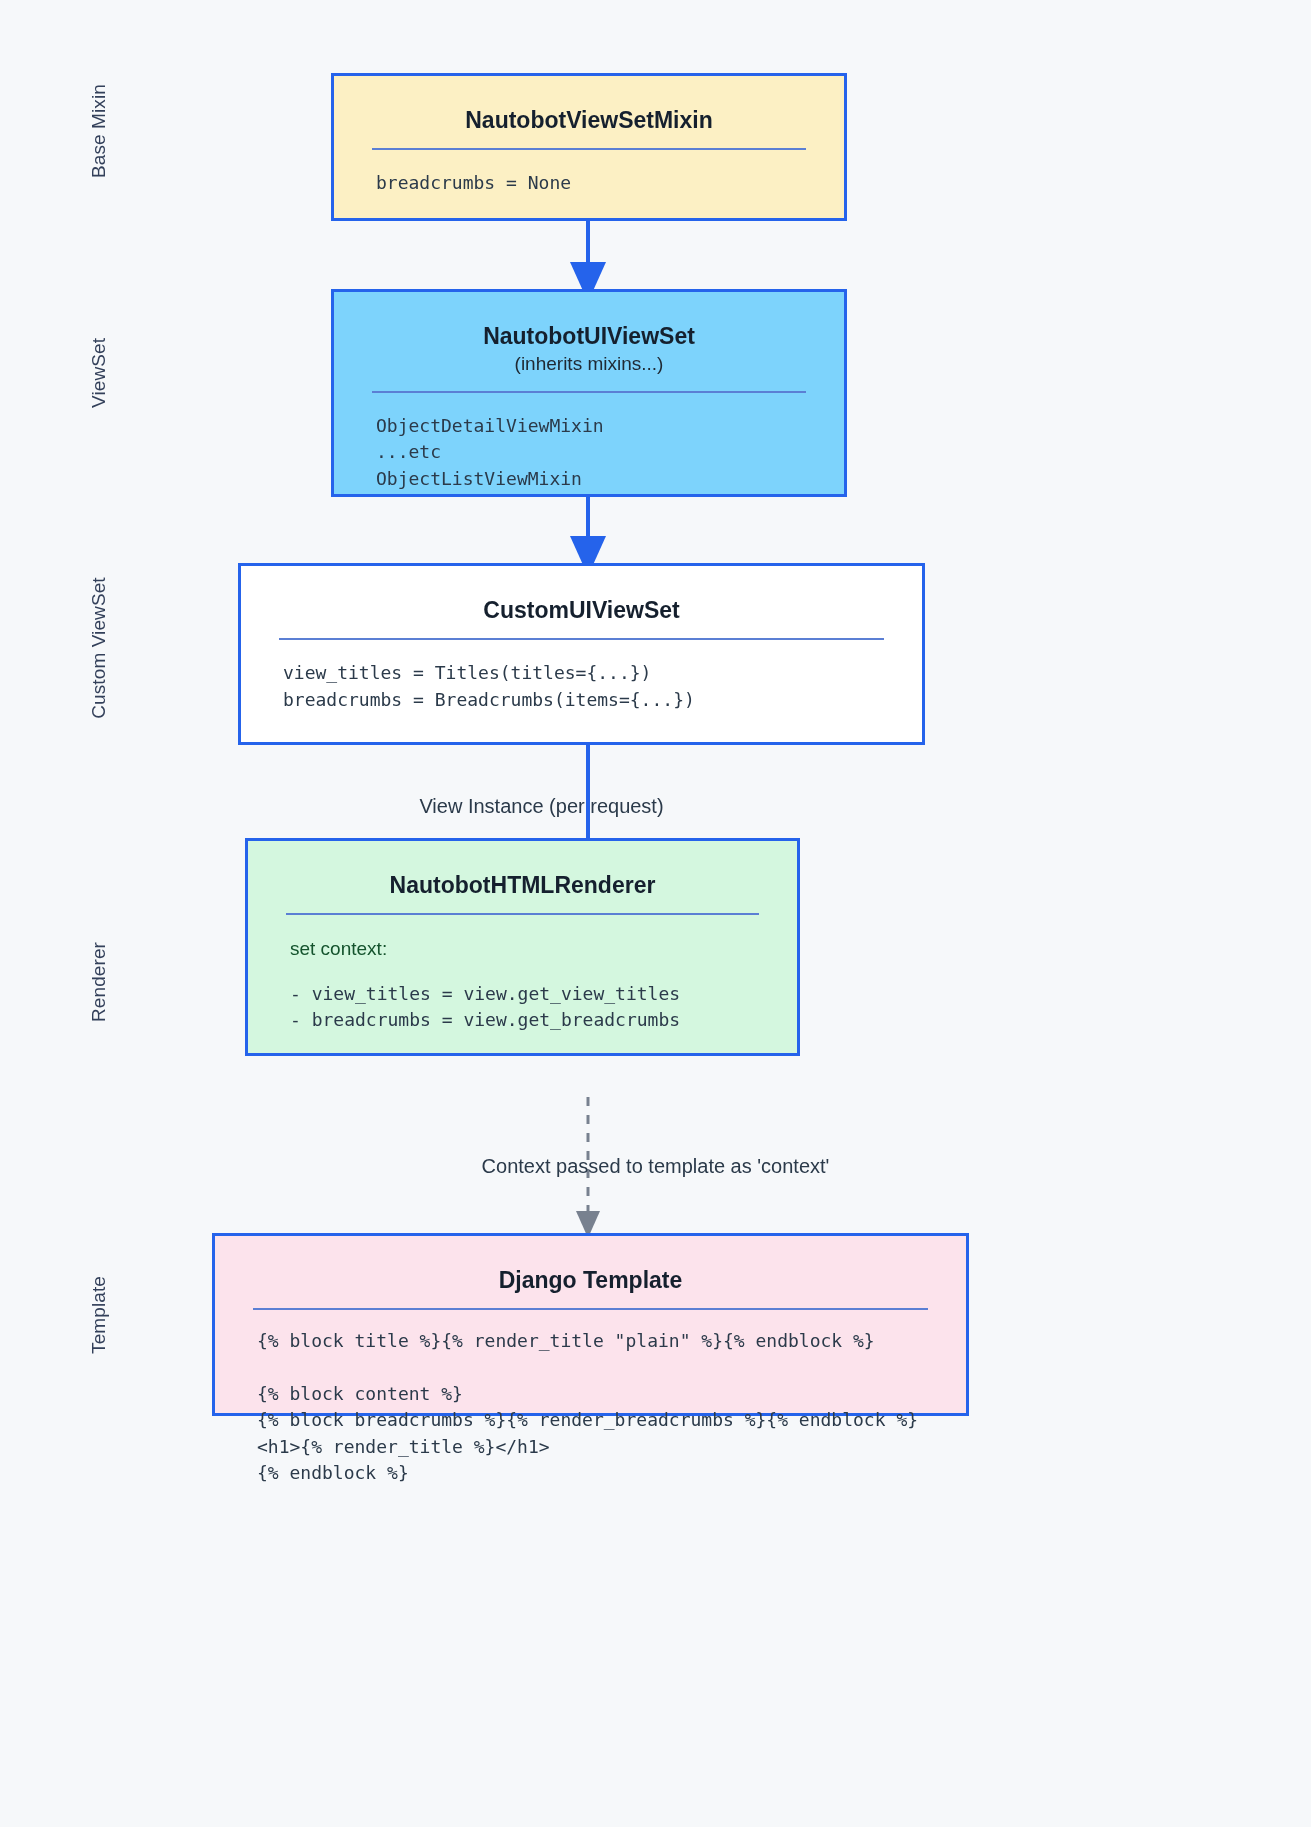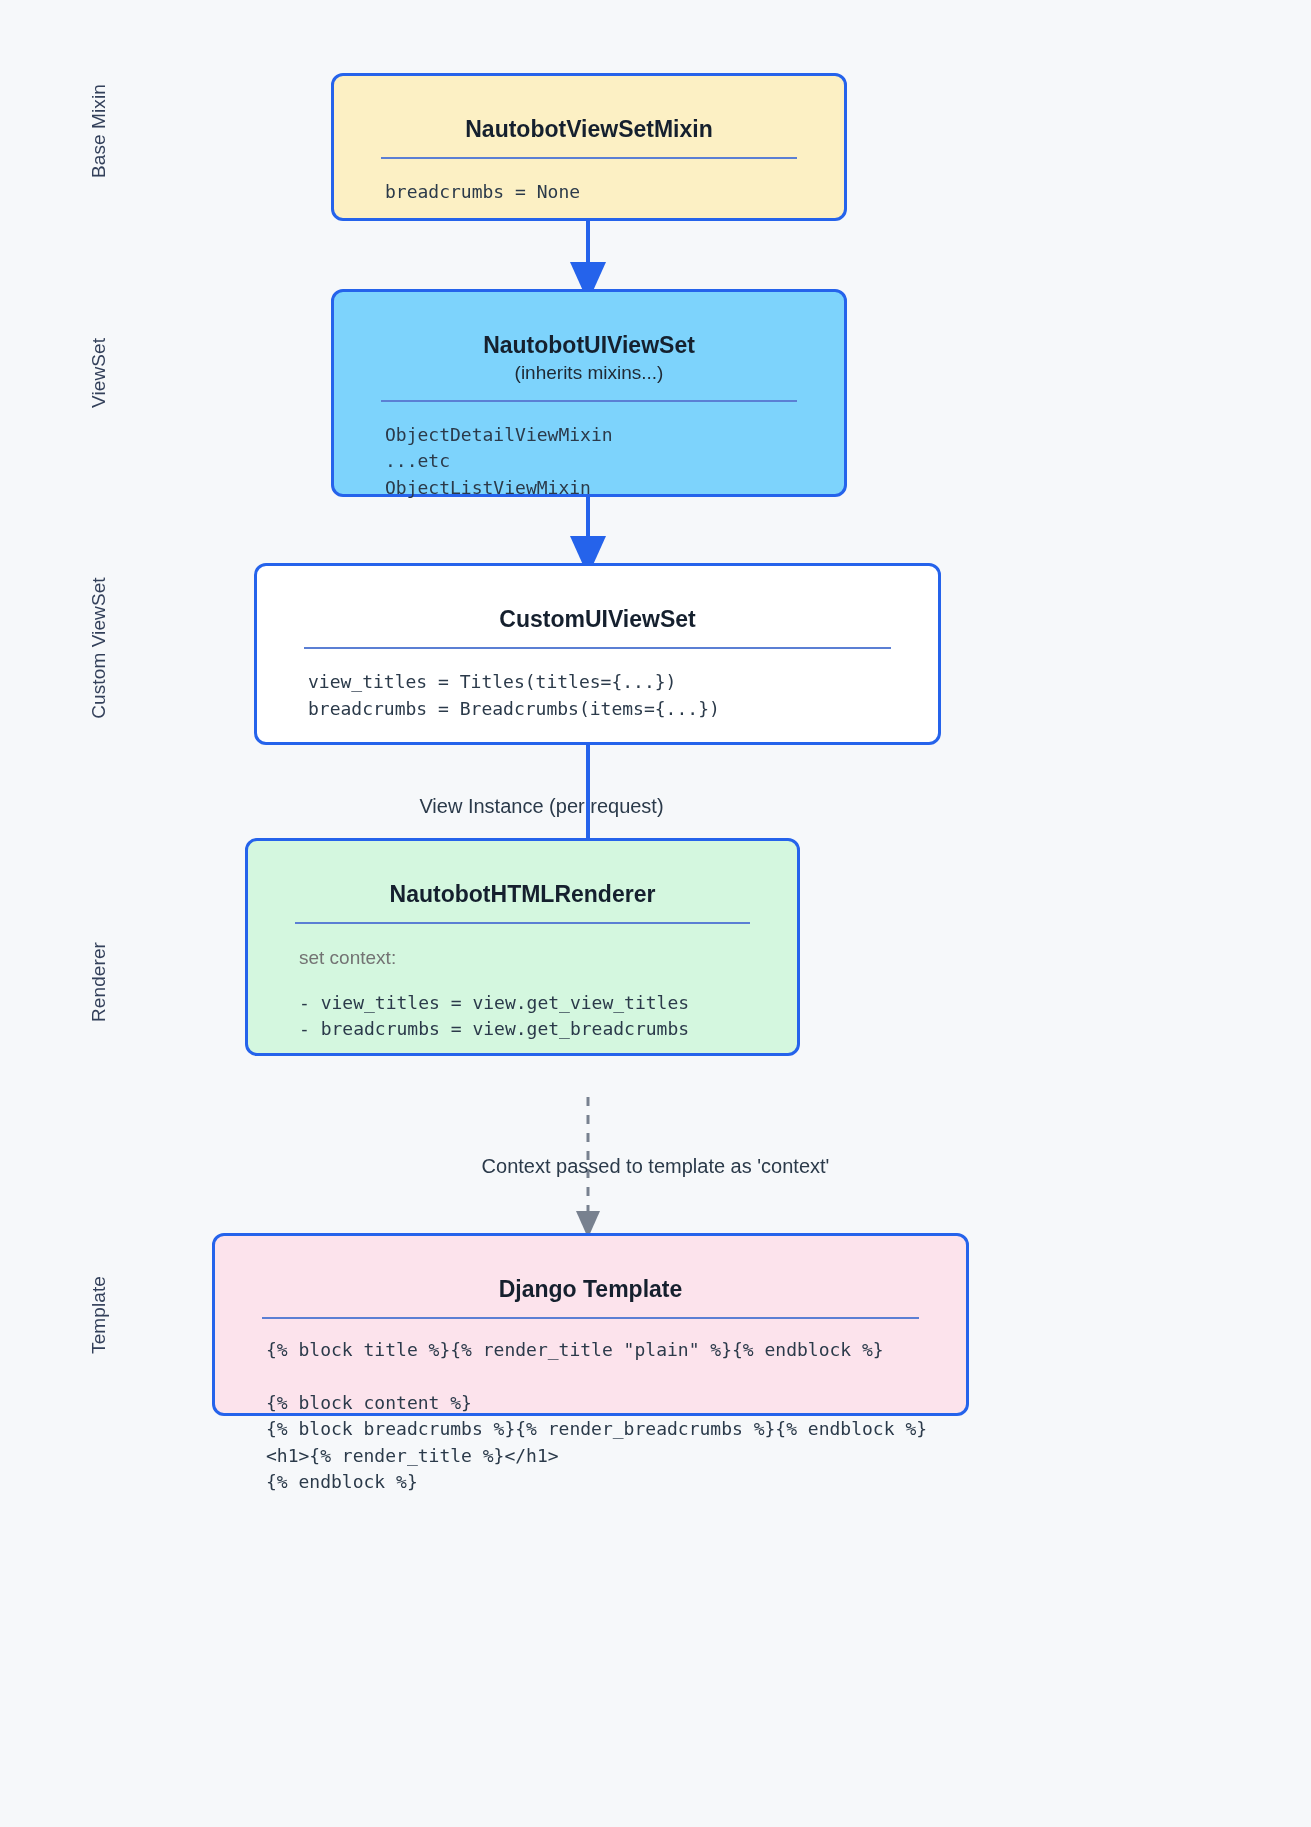--- a/index.html
+++ b/index.html
@@ -27,23 +27,23 @@
     font-size: 19px;
     color: #33405a;
     white-space: nowrap;
     letter-spacing: 0.1px;
   }
 
   
   .node {
     position: absolute;
     border: 3px solid #2563eb;
-    border-radius: 12px;
+    border-radius: 0;
     background: #ffffff;
-    padding: 17px;
+    padding: 8px;
   }
   .node-title {
     text-align: center;
     font-weight: bold;
     font-size: 23px;
     color: #15202e;
     padding-top: 22px;
     line-height: 1.22;
   }
   .node-subtitle {
@@ -64,21 +64,21 @@
   .code-line {
     font-family: "DejaVu Sans Mono", monospace;
     font-size: 18px;
     color: #2b3a4a;
     line-height: 1.47;
     white-space: pre;
   }
   .plain-line {
     font-family: "Liberation Sans", sans-serif;
     font-size: 19px;
-    color: #737373;
+    color: #14532d;
     line-height: 1.5;
     white-space: pre;
   }
   .code-line.gap { margin-top: 17px; }
 
   
   .fill-yellow { background: #fcf0c4; }
   .fill-blue   { background: #7dd3fc; }
   .fill-white  { background: #ffffff; }
   .fill-green  { background: #d4f7df; }
@@ -156,21 +156,21 @@
   <div class="node-title">NautobotUIViewSet</div>
   <div class="node-subtitle">(inherits mixins...)</div>
   <div class="node-rule"></div>
   <div class="node-body">
     <div class="code-line">ObjectDetailViewMixin</div>
     <div class="code-line">...etc</div>
     <div class="code-line">ObjectListViewMixin</div>
   </div>
 </div>
 
-<div class="node fill-white" style="left:254px; top:563px; width:687px; height:182px;">
+<div class="node fill-white" style="left:238px; top:563px; width:687px; height:182px;">
   <div class="node-title">CustomUIViewSet</div>
   <div class="node-rule"></div>
   <div class="node-body">
     <div class="code-line">view_titles = Titles(titles={...})</div>
     <div class="code-line">breadcrumbs = Breadcrumbs(items={...})</div>
   </div>
 </div>
 
 <div class="node fill-green" style="left:245px; top:838px; width:555px; height:218px;">
   <div class="node-title">NautobotHTMLRenderer</div>

